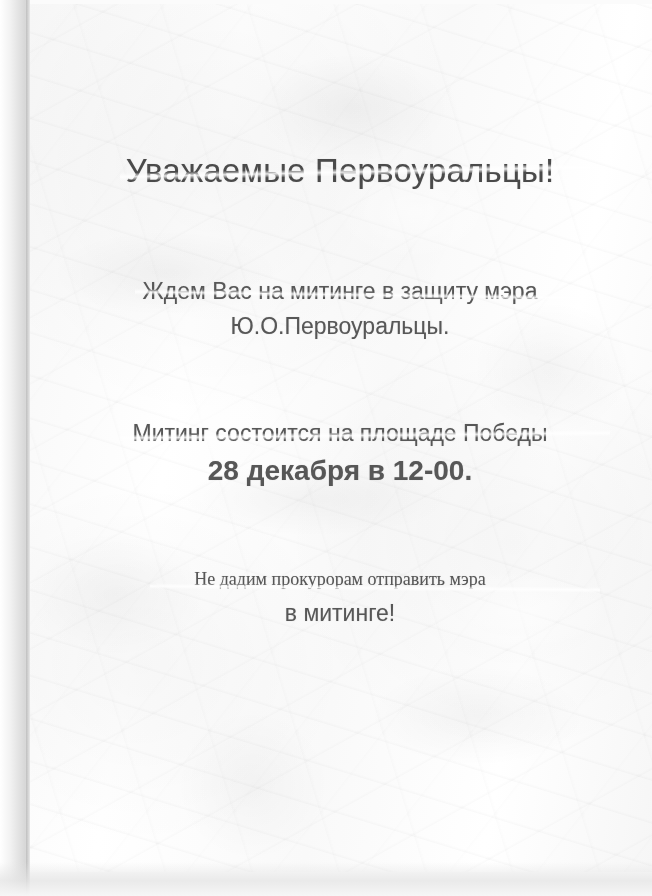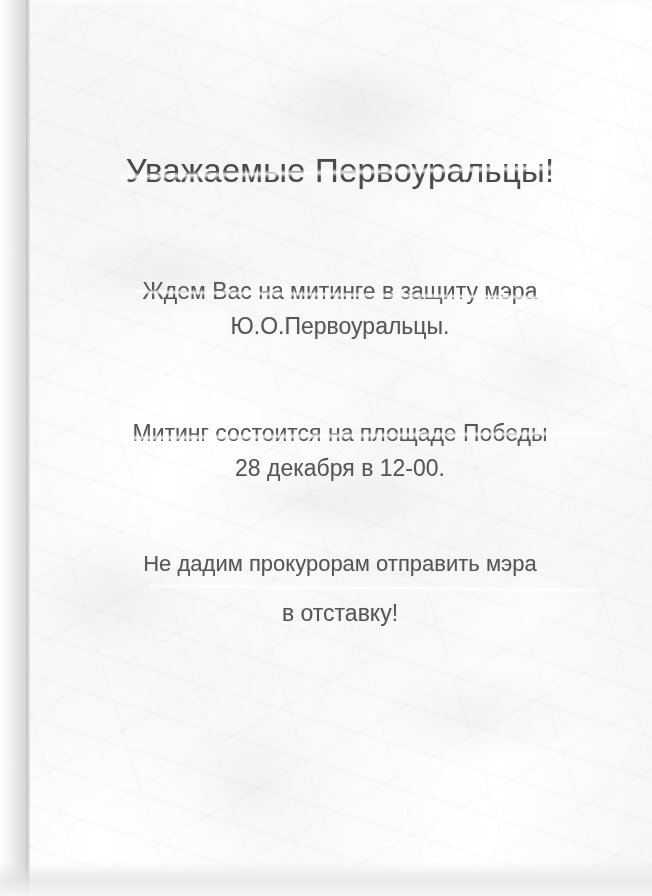--- a/index.html
+++ b/index.html
@@ -134,23 +134,23 @@
     top: 152px;
     font-size: 33px;
     letter-spacing: 0.2px;
     color: #4a4a4a;
   }
 
   #invite-line-1 { top: 278px; font-size: 23px; }
   #invite-line-2 { top: 313px; font-size: 23px; }
 
   #details-line-1 { top: 420px; font-size: 23px; }
-  #details-line-2 { top: 455px; font-size: 23px; }
+  #details-line-2 { top: 455px; font-size: 28px; font-weight: bold; }
 
-  #slogan-line-1 { top: 551px; font-size: 22px; }
+  #slogan-line-1 { top: 569px; font-size: 18px; font-family: Liberation Serif, serif; }
   #slogan-line-2 { top: 600px; font-size: 23px; }
 
   
   .fold-over {
     position: absolute;
     pointer-events: none;
     background: linear-gradient(180deg, rgba(255,255,255,0.0), rgba(255,255,255,0.85), rgba(255,255,255,0.0));
   }
   #fold-over-1 { left: 120px; top: 168px; width: 470px; height: 8px; transform: rotate(-1.2deg); }
   #fold-over-2 { left: 135px; top: 292px; width: 460px; height: 6px; transform: rotate(0.8deg); }
@@ -174,21 +174,21 @@
   <div id="poster-text">
     <div class="line" id="headline">Уважаемые Первоуральцы!</div>
 
     <div class="line" id="invite-line-1">Ждем Вас на митинге в защиту мэра</div>
     <div class="line" id="invite-line-2">Ю.О.Первоуральцы.</div>
 
     <div class="line" id="details-line-1">Митинг состоится на площаде Победы</div>
     <div class="line" id="details-line-2">28 декабря в 12-00.</div>
 
     <div class="line" id="slogan-line-1">Не дадим прокурорам отправить мэра</div>
-    <div class="line" id="slogan-line-2">в отставку!</div>
+    <div class="line" id="slogan-line-2">в митинге!</div>
   </div>
 
   <div class="fold-over" id="fold-over-1"></div>
   <div class="fold-over" id="fold-over-2"></div>
   <div class="fold-over" id="fold-over-3"></div>
   <div class="fold-over" id="fold-over-4"></div>
 
 </div>
 
 </body></html>

